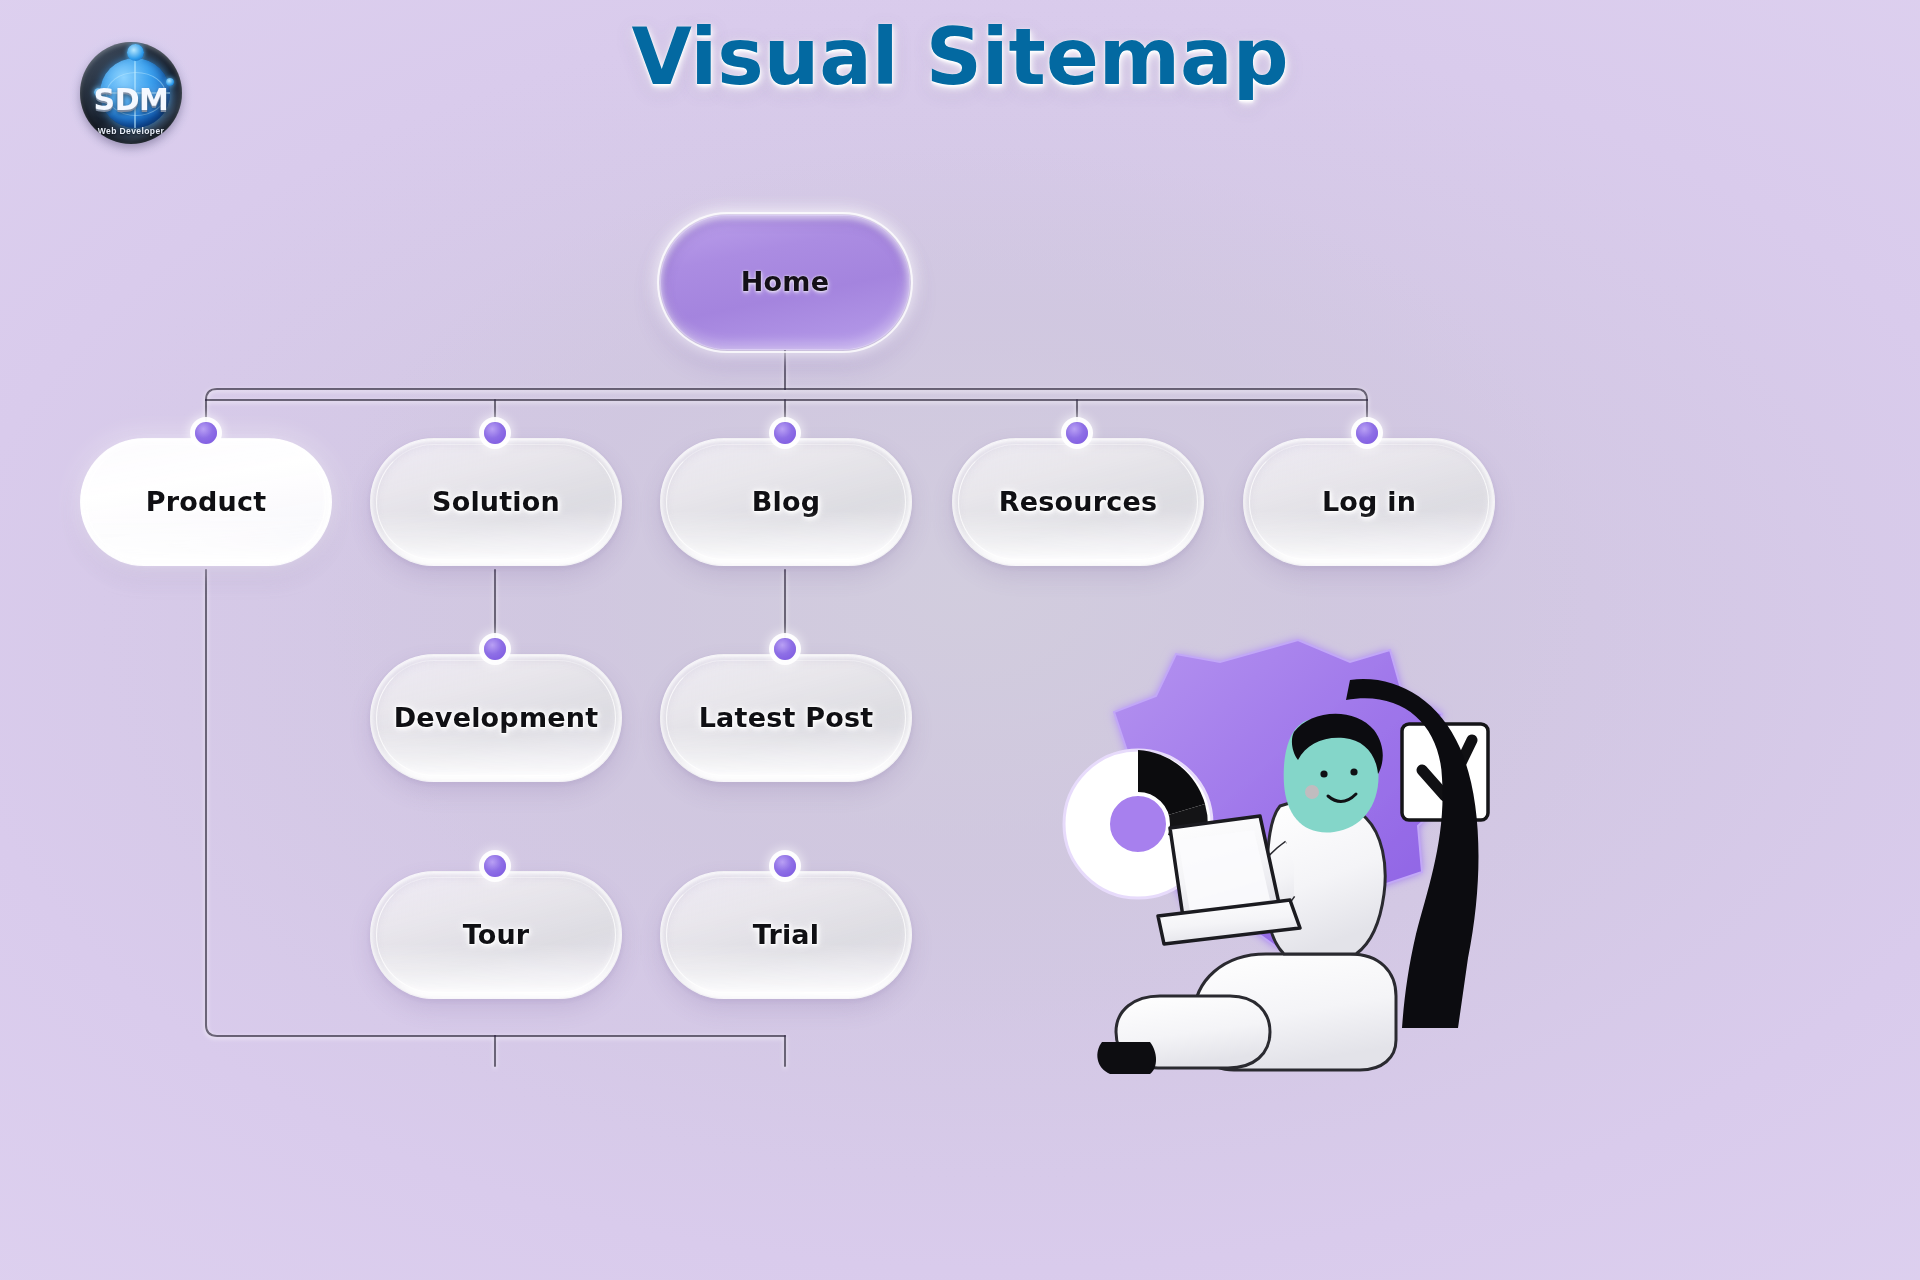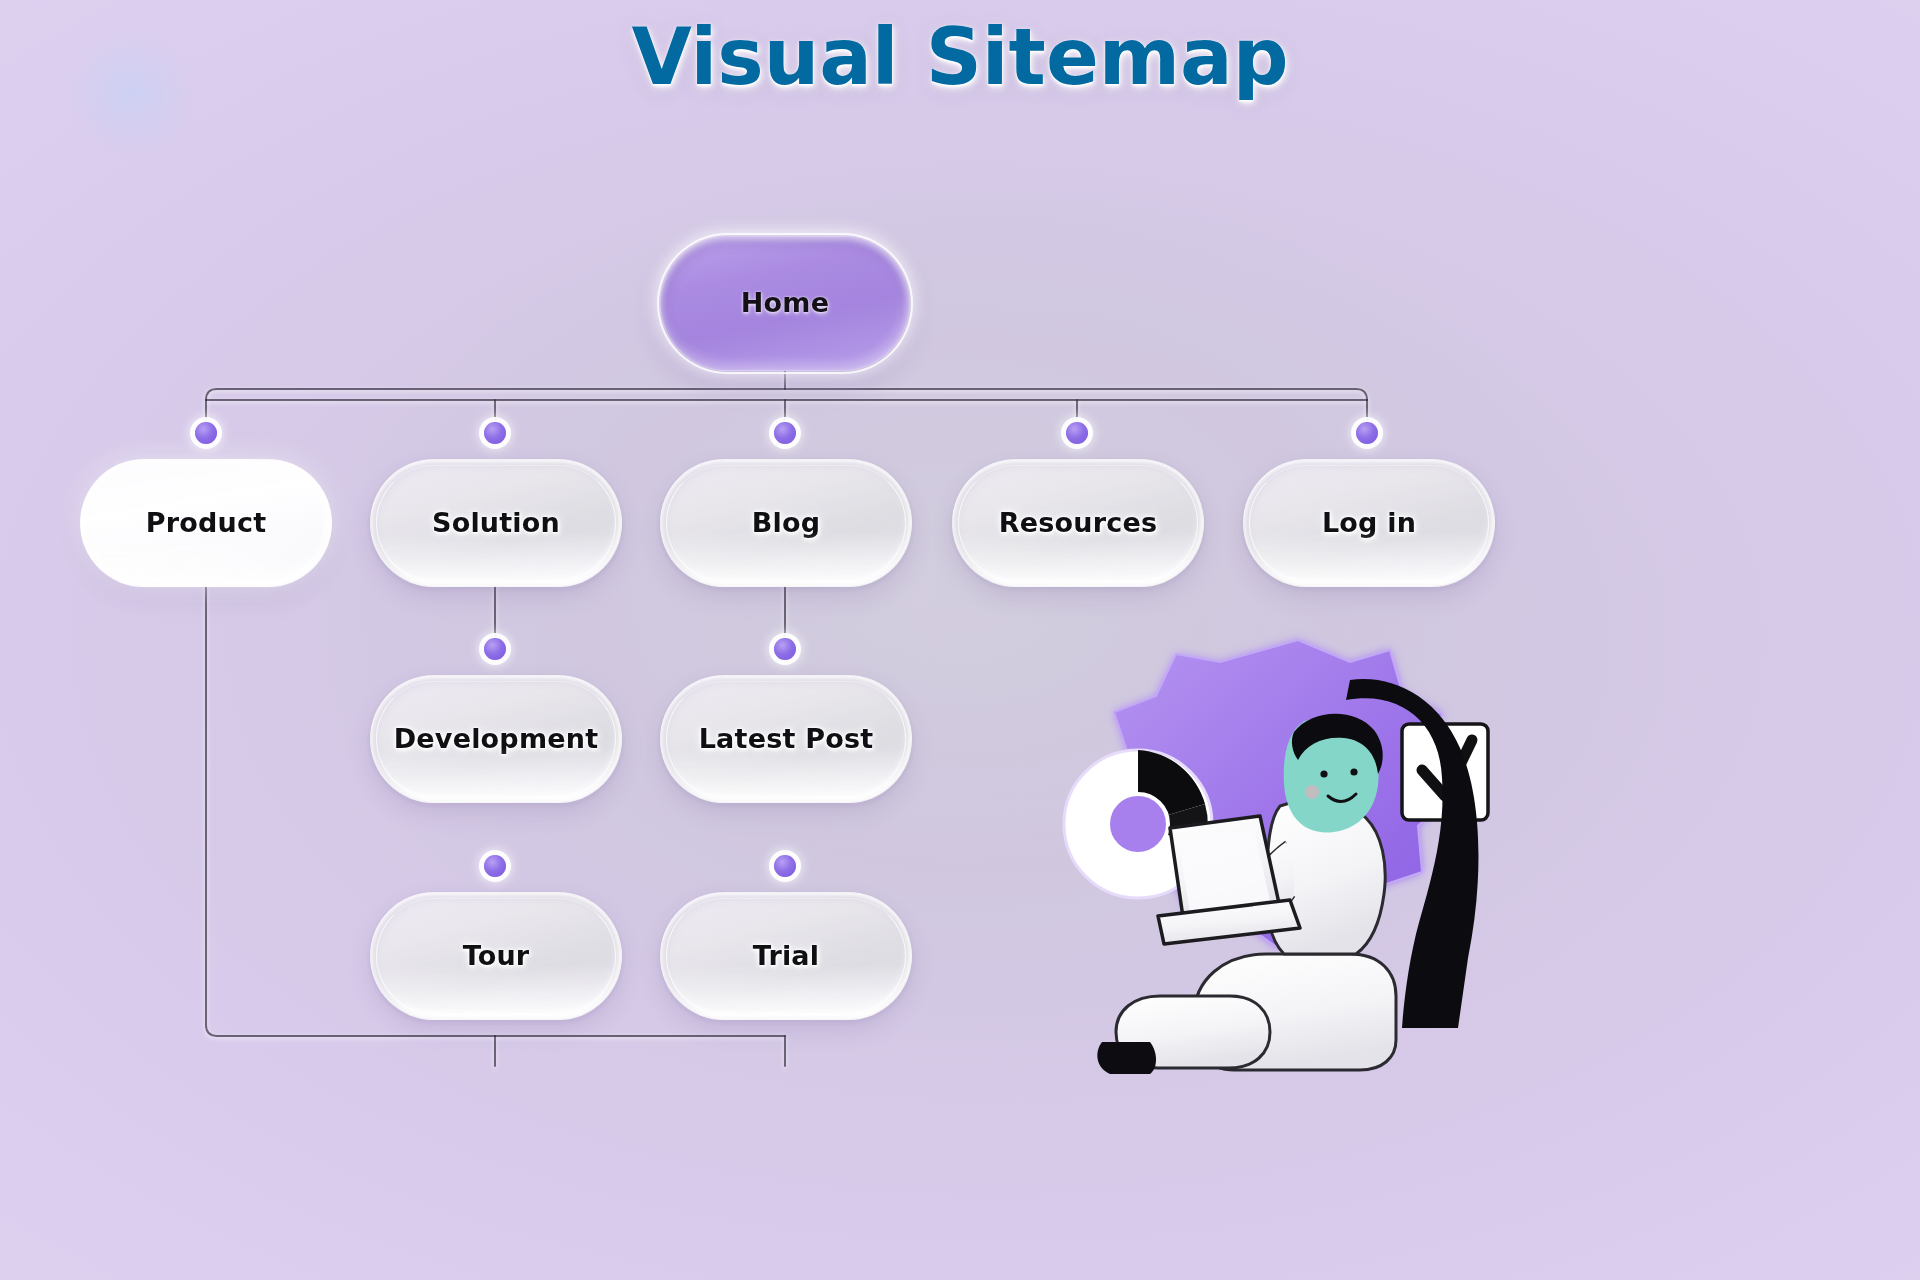--- a/index.html
+++ b/index.html
@@ -56,21 +56,21 @@
 
   
   #wires{ position:absolute; left:0; top:0; width:1920px; height:1280px; pointer-events:none; }
 
   
   .node{
     position:absolute; display:flex; align-items:center; justify-content:center;
     border-radius:999px;
     font-size:27px; font-weight:bold; color:#101014; letter-spacing:0.2px;
     font-family:"DejaVu Sans", sans-serif;
-    line-height:1.05;margin-top:21px;
+    line-height:1.05;
   }
   .node .lbl{
     text-shadow:
       0 0 2px #fff, 0 0 4px #fff, 0 0 8px rgba(255,255,255,0.95),
       0 1px 0 rgba(255,255,255,0.9), 1px 2px 4px rgba(255,255,255,0.85);
   }
   
   .node.glass{
     background:linear-gradient(165deg, rgba(255,255,255,0.62) 0%, rgba(237,236,238,0.85) 30%, rgba(222,222,226,0.92) 62%, rgba(232,231,236,0.80) 100%);
     border:1px solid rgba(255,255,255,0.55);
@@ -132,20 +132,28 @@
 
   
   .illus{ position:absolute; left:998px; top:628px; width:520px; height:460px; }
   .illus svg{ display:block; }
 </style>
 </head>
 <body>
 
 <div class="logo-wrap">
   <div class="logo-glow"></div>
+  <div class="logo-ring">
+    <div class="logo-globe"></div>
+    <div class="logo-node ln1"></div>
+    <div class="logo-node ln2"></div>
+    <div class="logo-node ln3"></div>
+    <div class="logo-sdm">SDM</div>
+    <div class="logo-sub">Web Developer</div>
+  </div>
 </div>
 
 <div class="title">Visual Sitemap</div>
 
 <svg id="wires" viewBox="0 0 1920 1280" xmlns="http://www.w3.org/2000/svg">
   <defs>
     <filter id="wglow" x="-60%" y="-60%" width="220%" height="220%">
       <feDropShadow dx="0" dy="1.5" stdDeviation="2.2" flood-color="#ffffff" flood-opacity="0.95"></feDropShadow>
     </filter>
   </defs>

